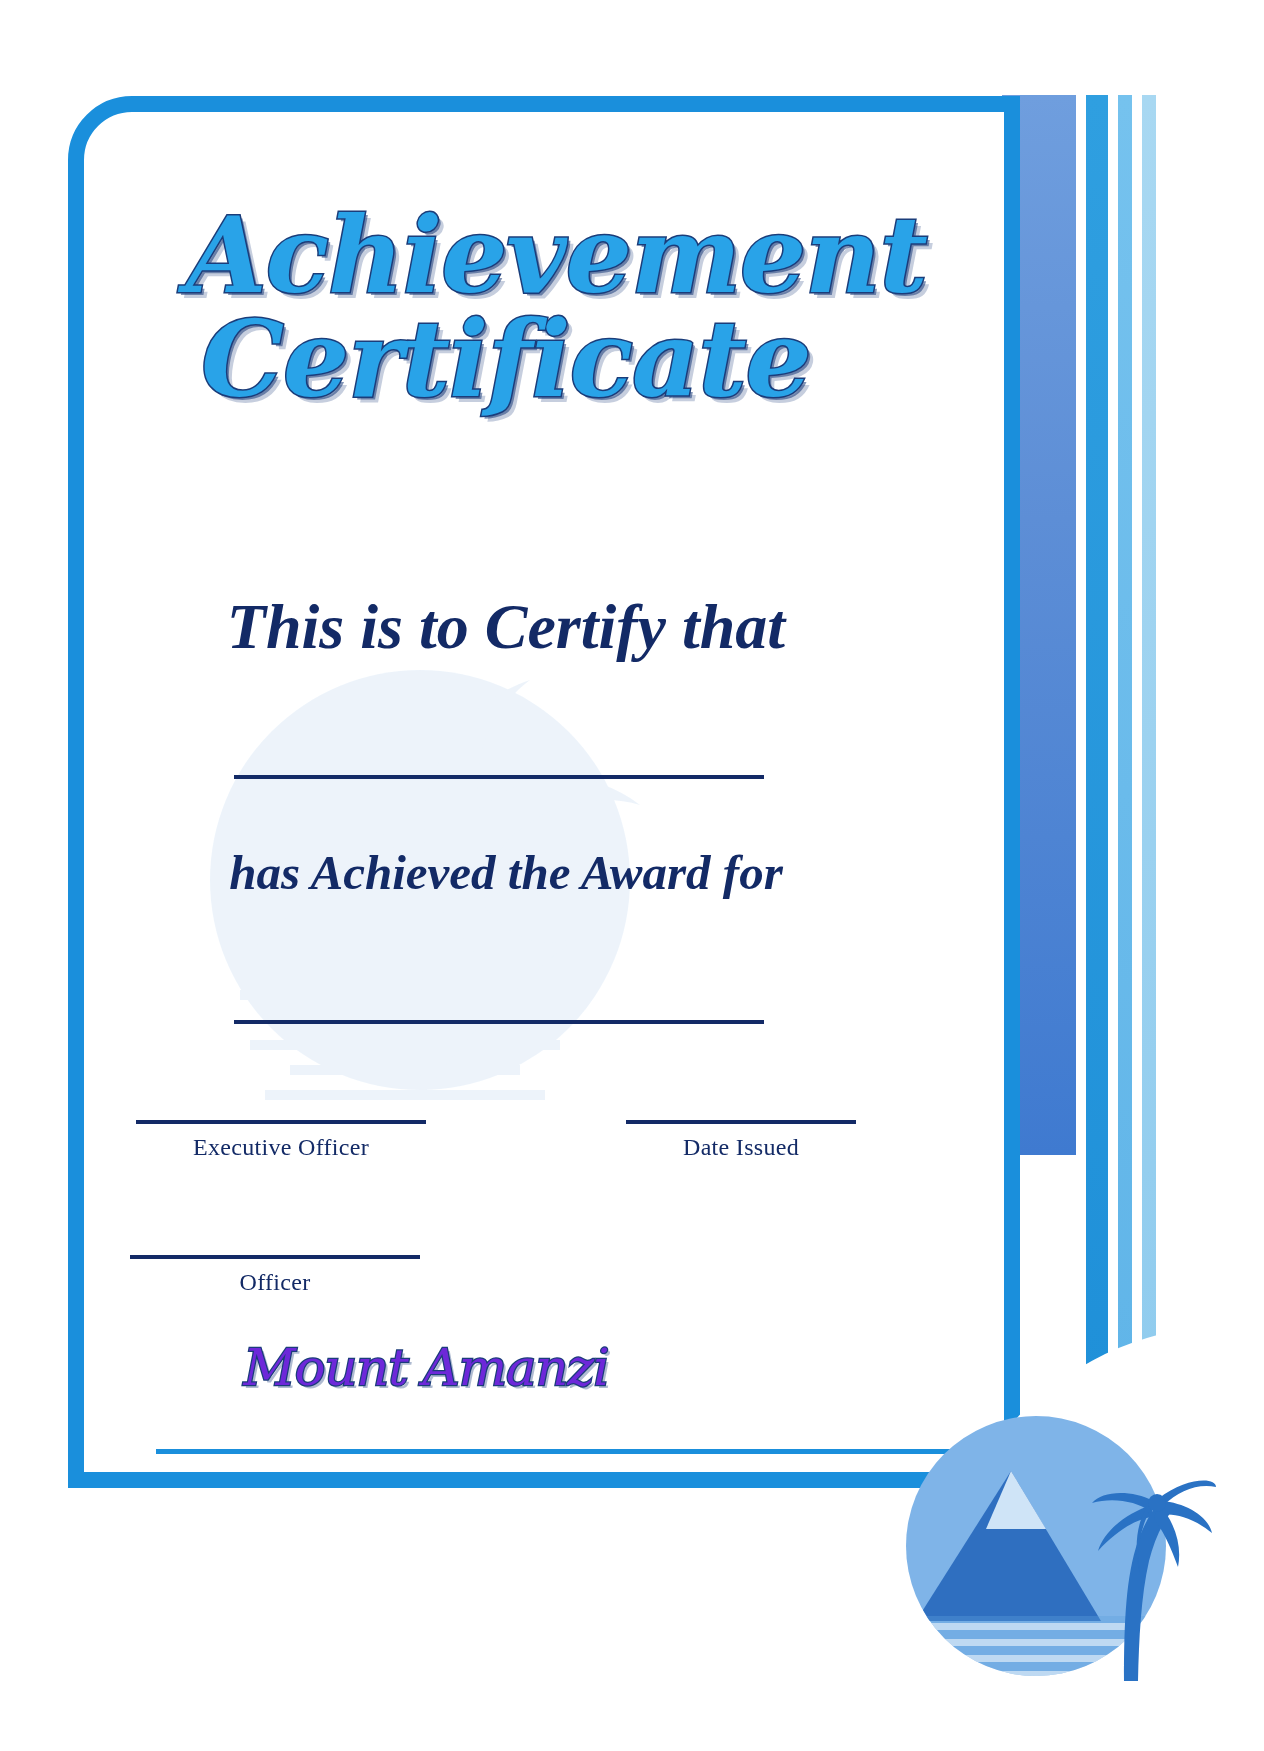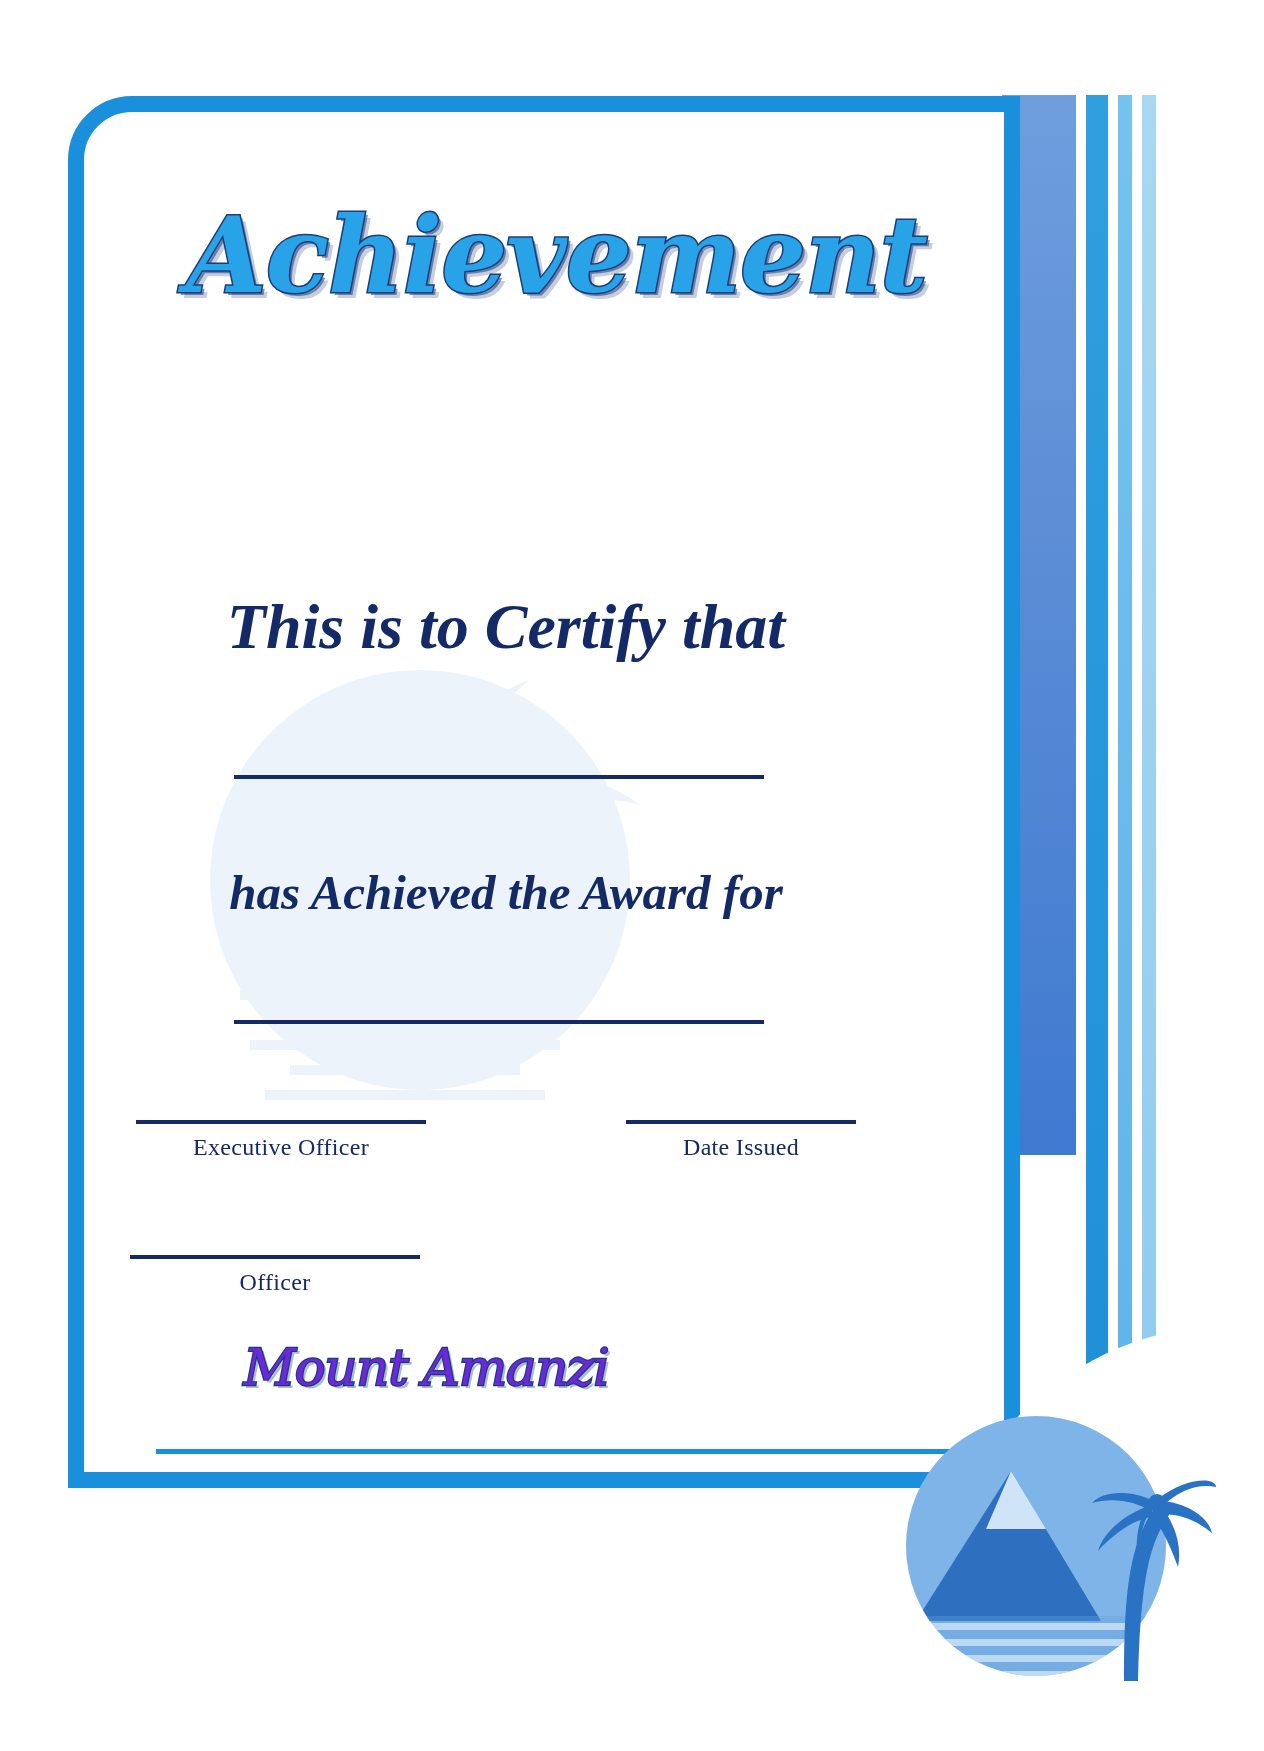--- a/index.html
+++ b/index.html
@@ -140,21 +140,21 @@
     text-align: center;
     font-style: italic;
     font-weight: 700;
     font-size: 64px;
     color: #132a66;
     font-family: "Liberation Serif", serif;
   }
   .award-for {
     position: absolute;
     left: 40px;
-    top: 744px;
+    top: 724px;
     width: 740px;
     text-align: center;
     font-style: italic;
     font-weight: 700;
     font-size: 49px;
     color: #132a66;
     font-family: "Liberation Serif", serif;
   }
 
   .rule {
@@ -247,20 +247,21 @@
           <rect x="145" y="460" width="280" height="10"></rect>
         </g>
       </g>
     </svg>
   </div>
 
   <div class="content">
 
     <div class="title-block">
       <div class="title-line l1">Achievement</div>
+      <div class="title-line l2">Certificate</div>
     </div>
 
     <div class="certify">This is to Certify that</div>
     <div class="rule name-line"></div>
 
     <div class="award-for">has Achieved the Award for</div>
     <div class="rule award-line"></div>
 
     <div class="sig exec">
       <div class="sig-rule"></div>

